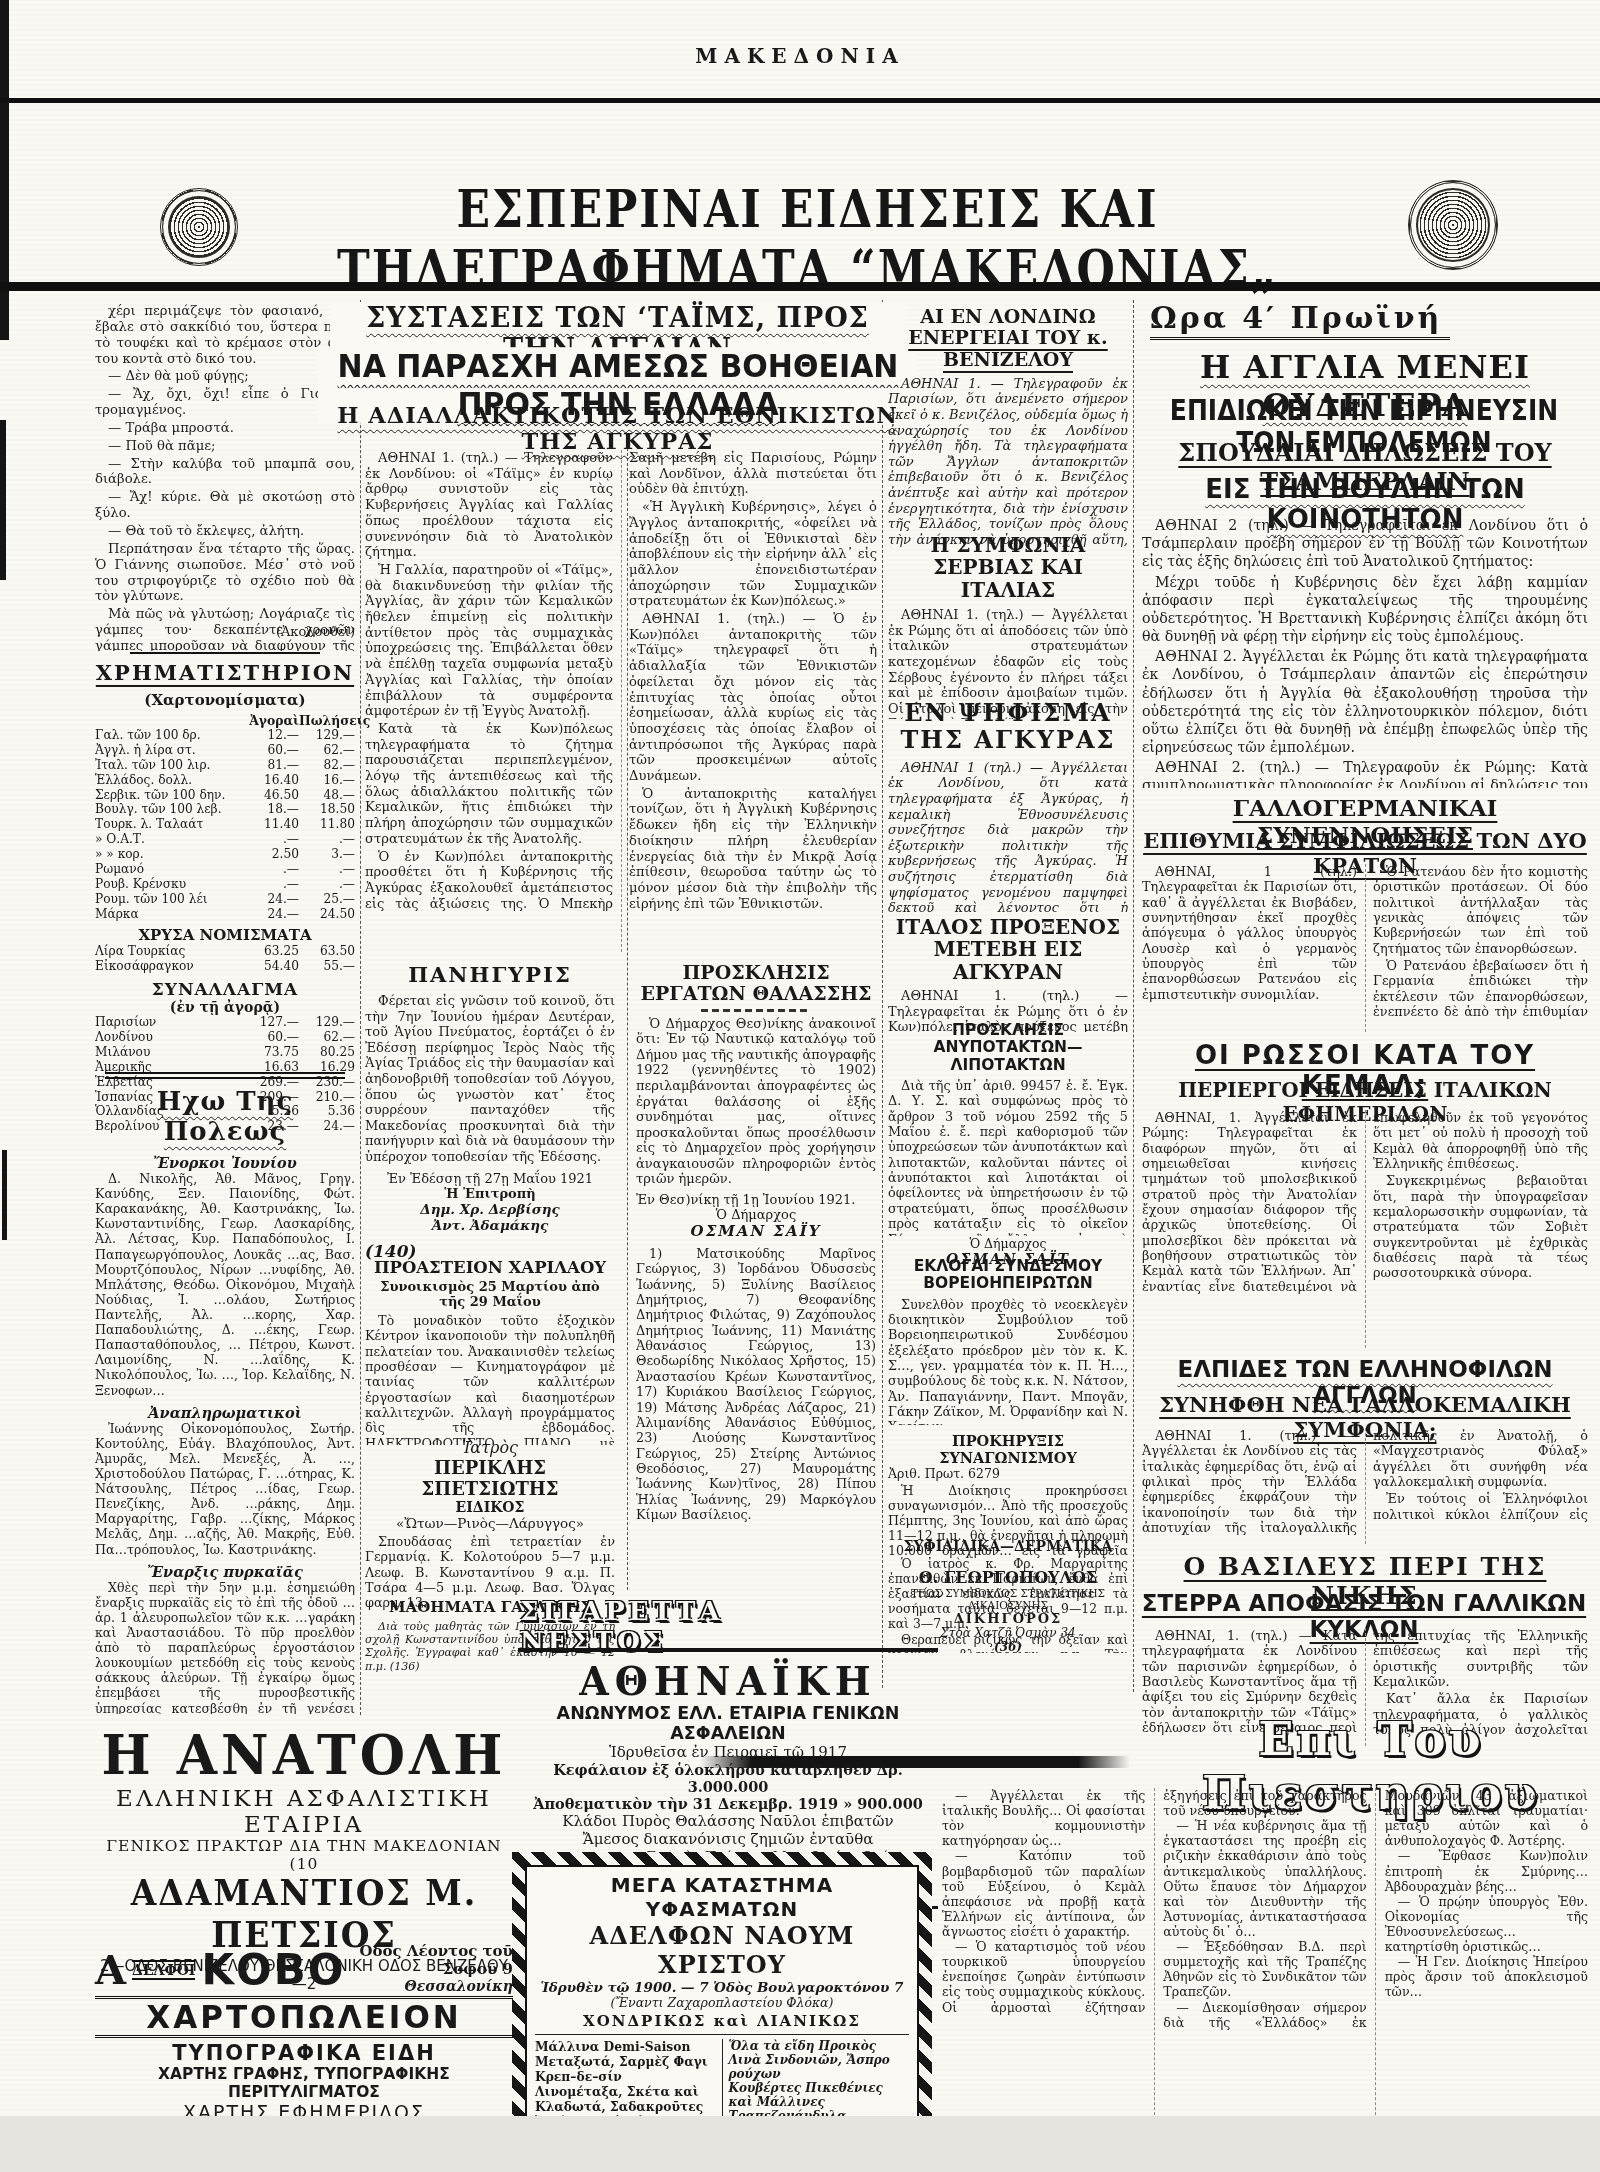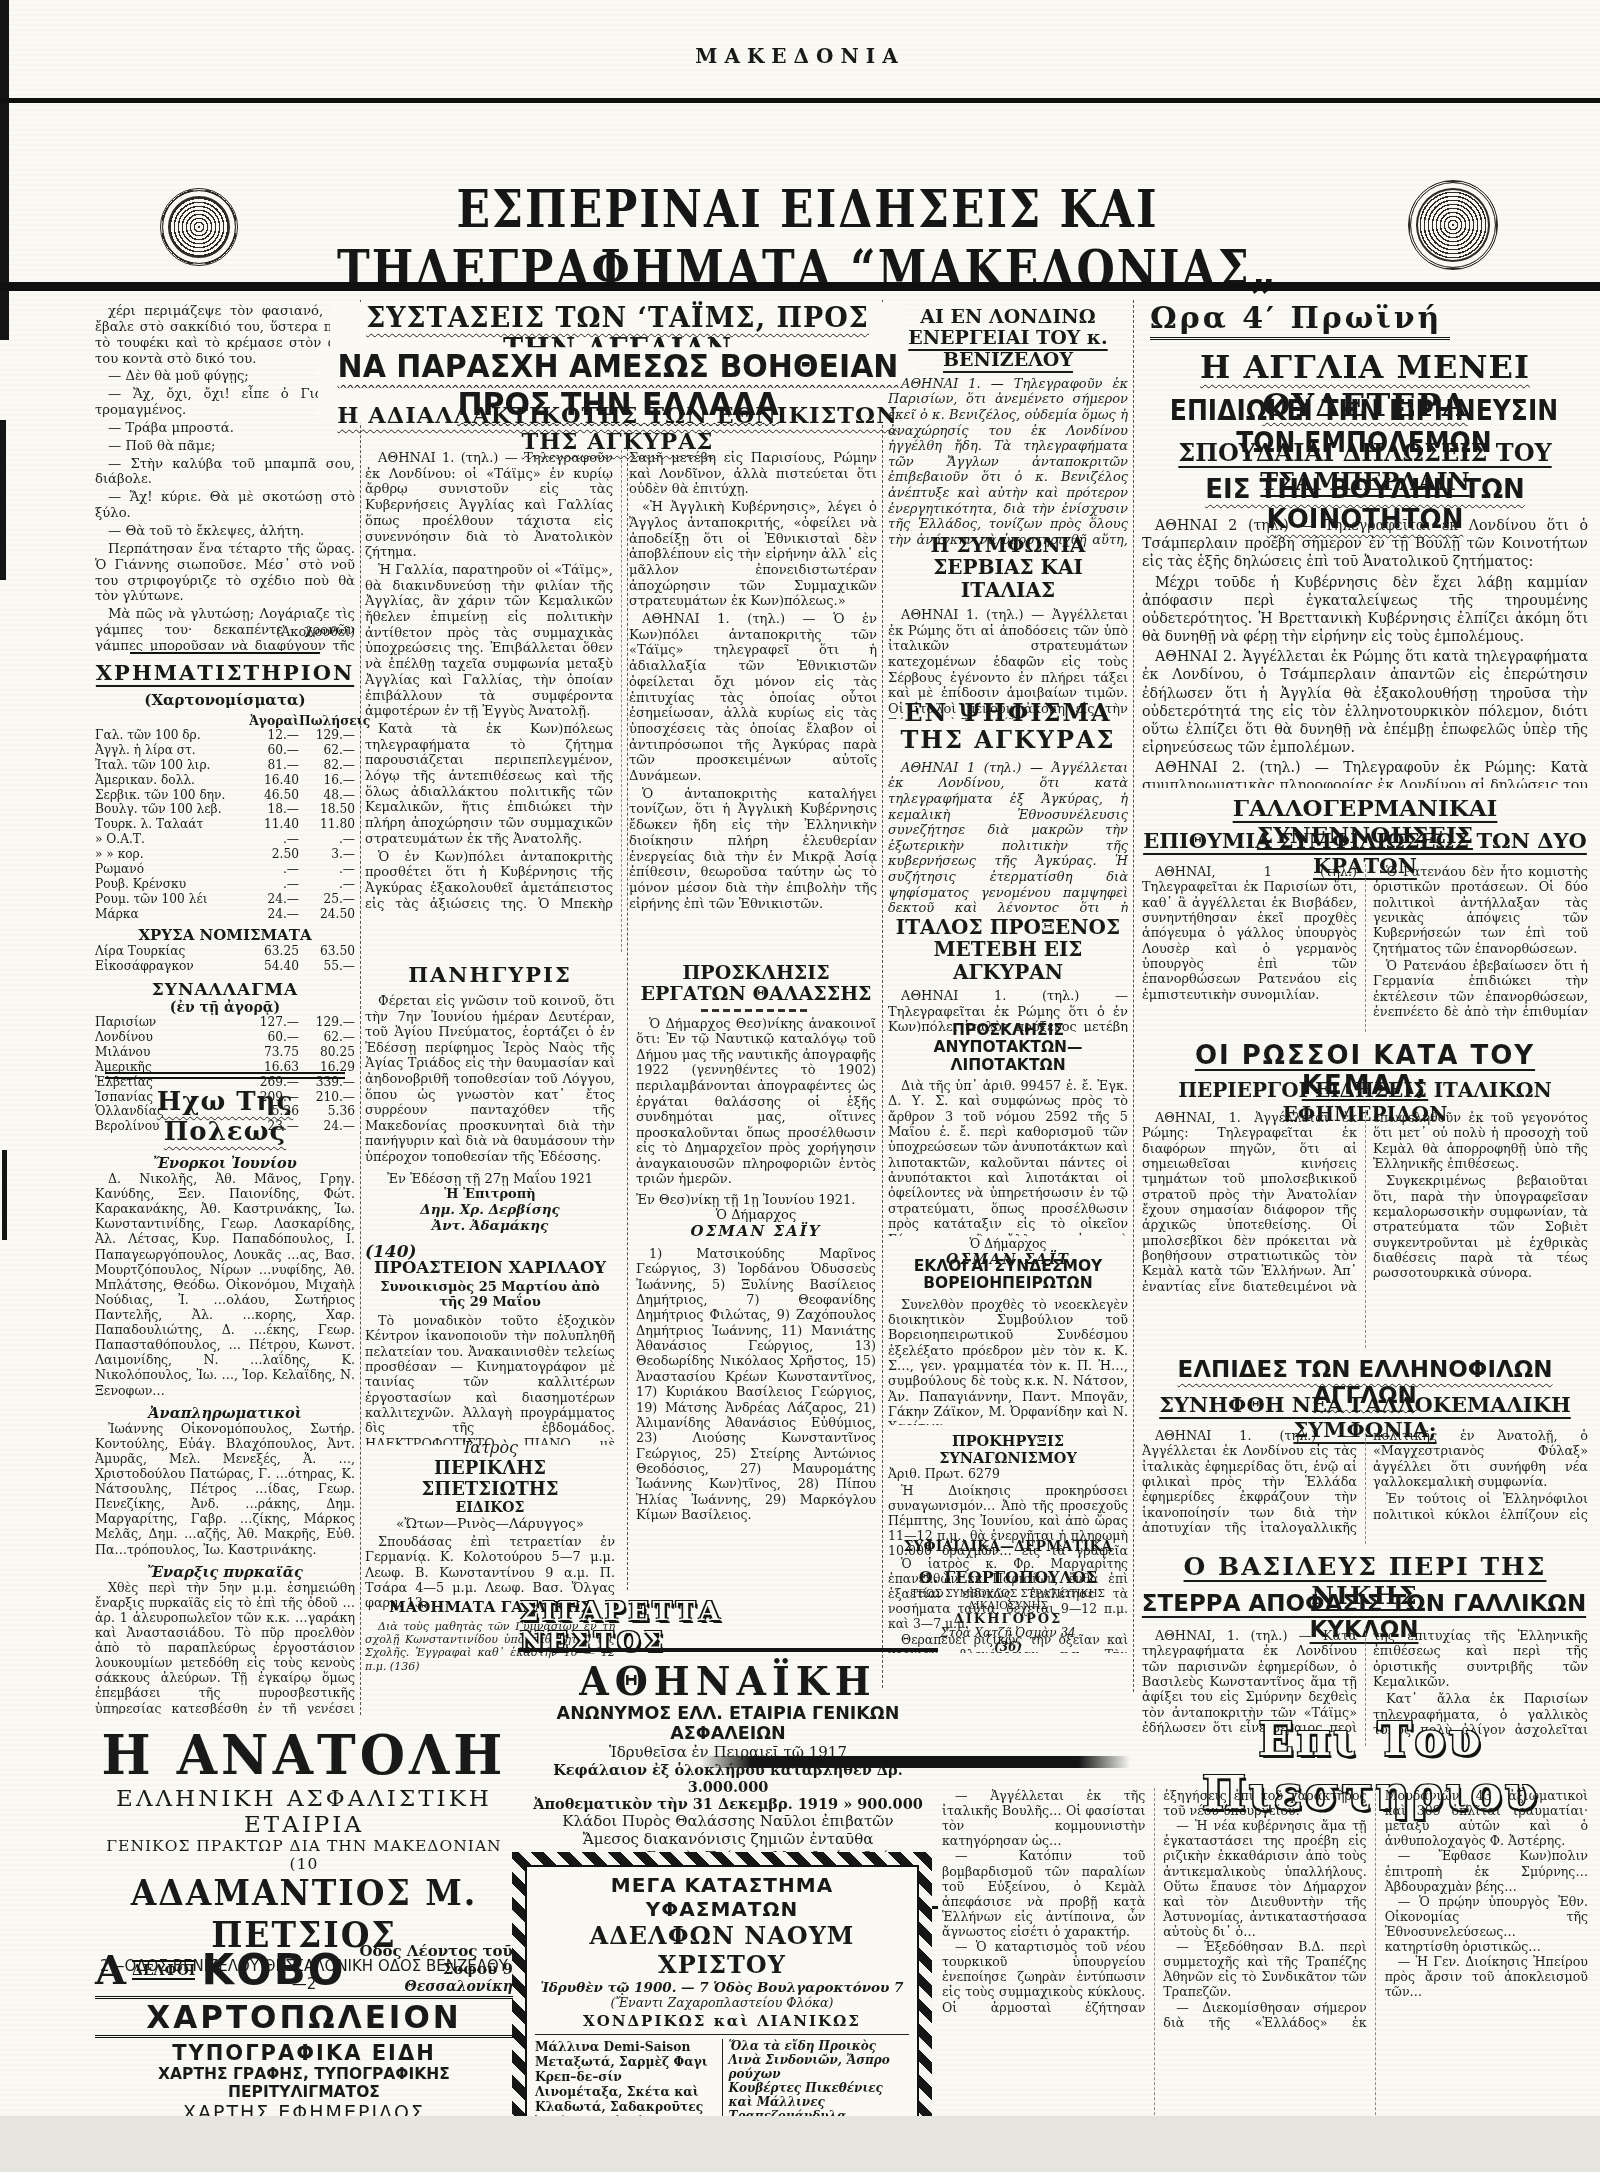--- a/index.html
+++ b/index.html
@@ -96,21 +96,21 @@
           <span class="fc-label">Ἀγγλ. ἡ λίρα στ.</span>
           <span class="fc-buy">60.—</span>
           <span class="fc-sell">62.—</span>
         </div>
         <div class="frow">
           <span class="fc-label">Ἰταλ. τῶν 100 λιρ.</span>
           <span class="fc-buy">81.—</span>
           <span class="fc-sell">82.—</span>
         </div>
         <div class="frow">
-          <span class="fc-label">Ἀμερικαν. δολλ.</span>
+          <span class="fc-label">Ἑλλάδος. δολλ.</span>
           <span class="fc-buy">16.40</span>
           <span class="fc-sell">16.—</span>
         </div>
         <div class="frow">
           <span class="fc-label">Σερβικ. τῶν 100 δην.</span>
           <span class="fc-buy">46.50</span>
           <span class="fc-sell">48.—</span>
         </div>
         <div class="frow">
           <span class="fc-label">Βουλγ. τῶν 100 λεβ.</span>
@@ -185,21 +185,21 @@
           <span class="fc-sell">80.25</span>
         </div>
         <div class="frow">
           <span class="fc-label">Ἀμερικῆς</span>
           <span class="fc-buy">16.63</span>
           <span class="fc-sell">16.29</span>
         </div>
         <div class="frow">
           <span class="fc-label">Ἑλβετίας</span>
           <span class="fc-buy">269.—</span>
-          <span class="fc-sell">339.—</span>
+          <span class="fc-sell">230.—</span>
         </div>
         <div class="frow">
           <span class="fc-label">Ἱσπανίας</span>
           <span class="fc-buy">209.—</span>
           <span class="fc-sell">210.—</span>
         </div>
         <div class="frow">
           <span class="fc-label">Ὁλλανδίας</span>
           <span class="fc-buy">5.26</span>
           <span class="fc-sell">5.36</span>

